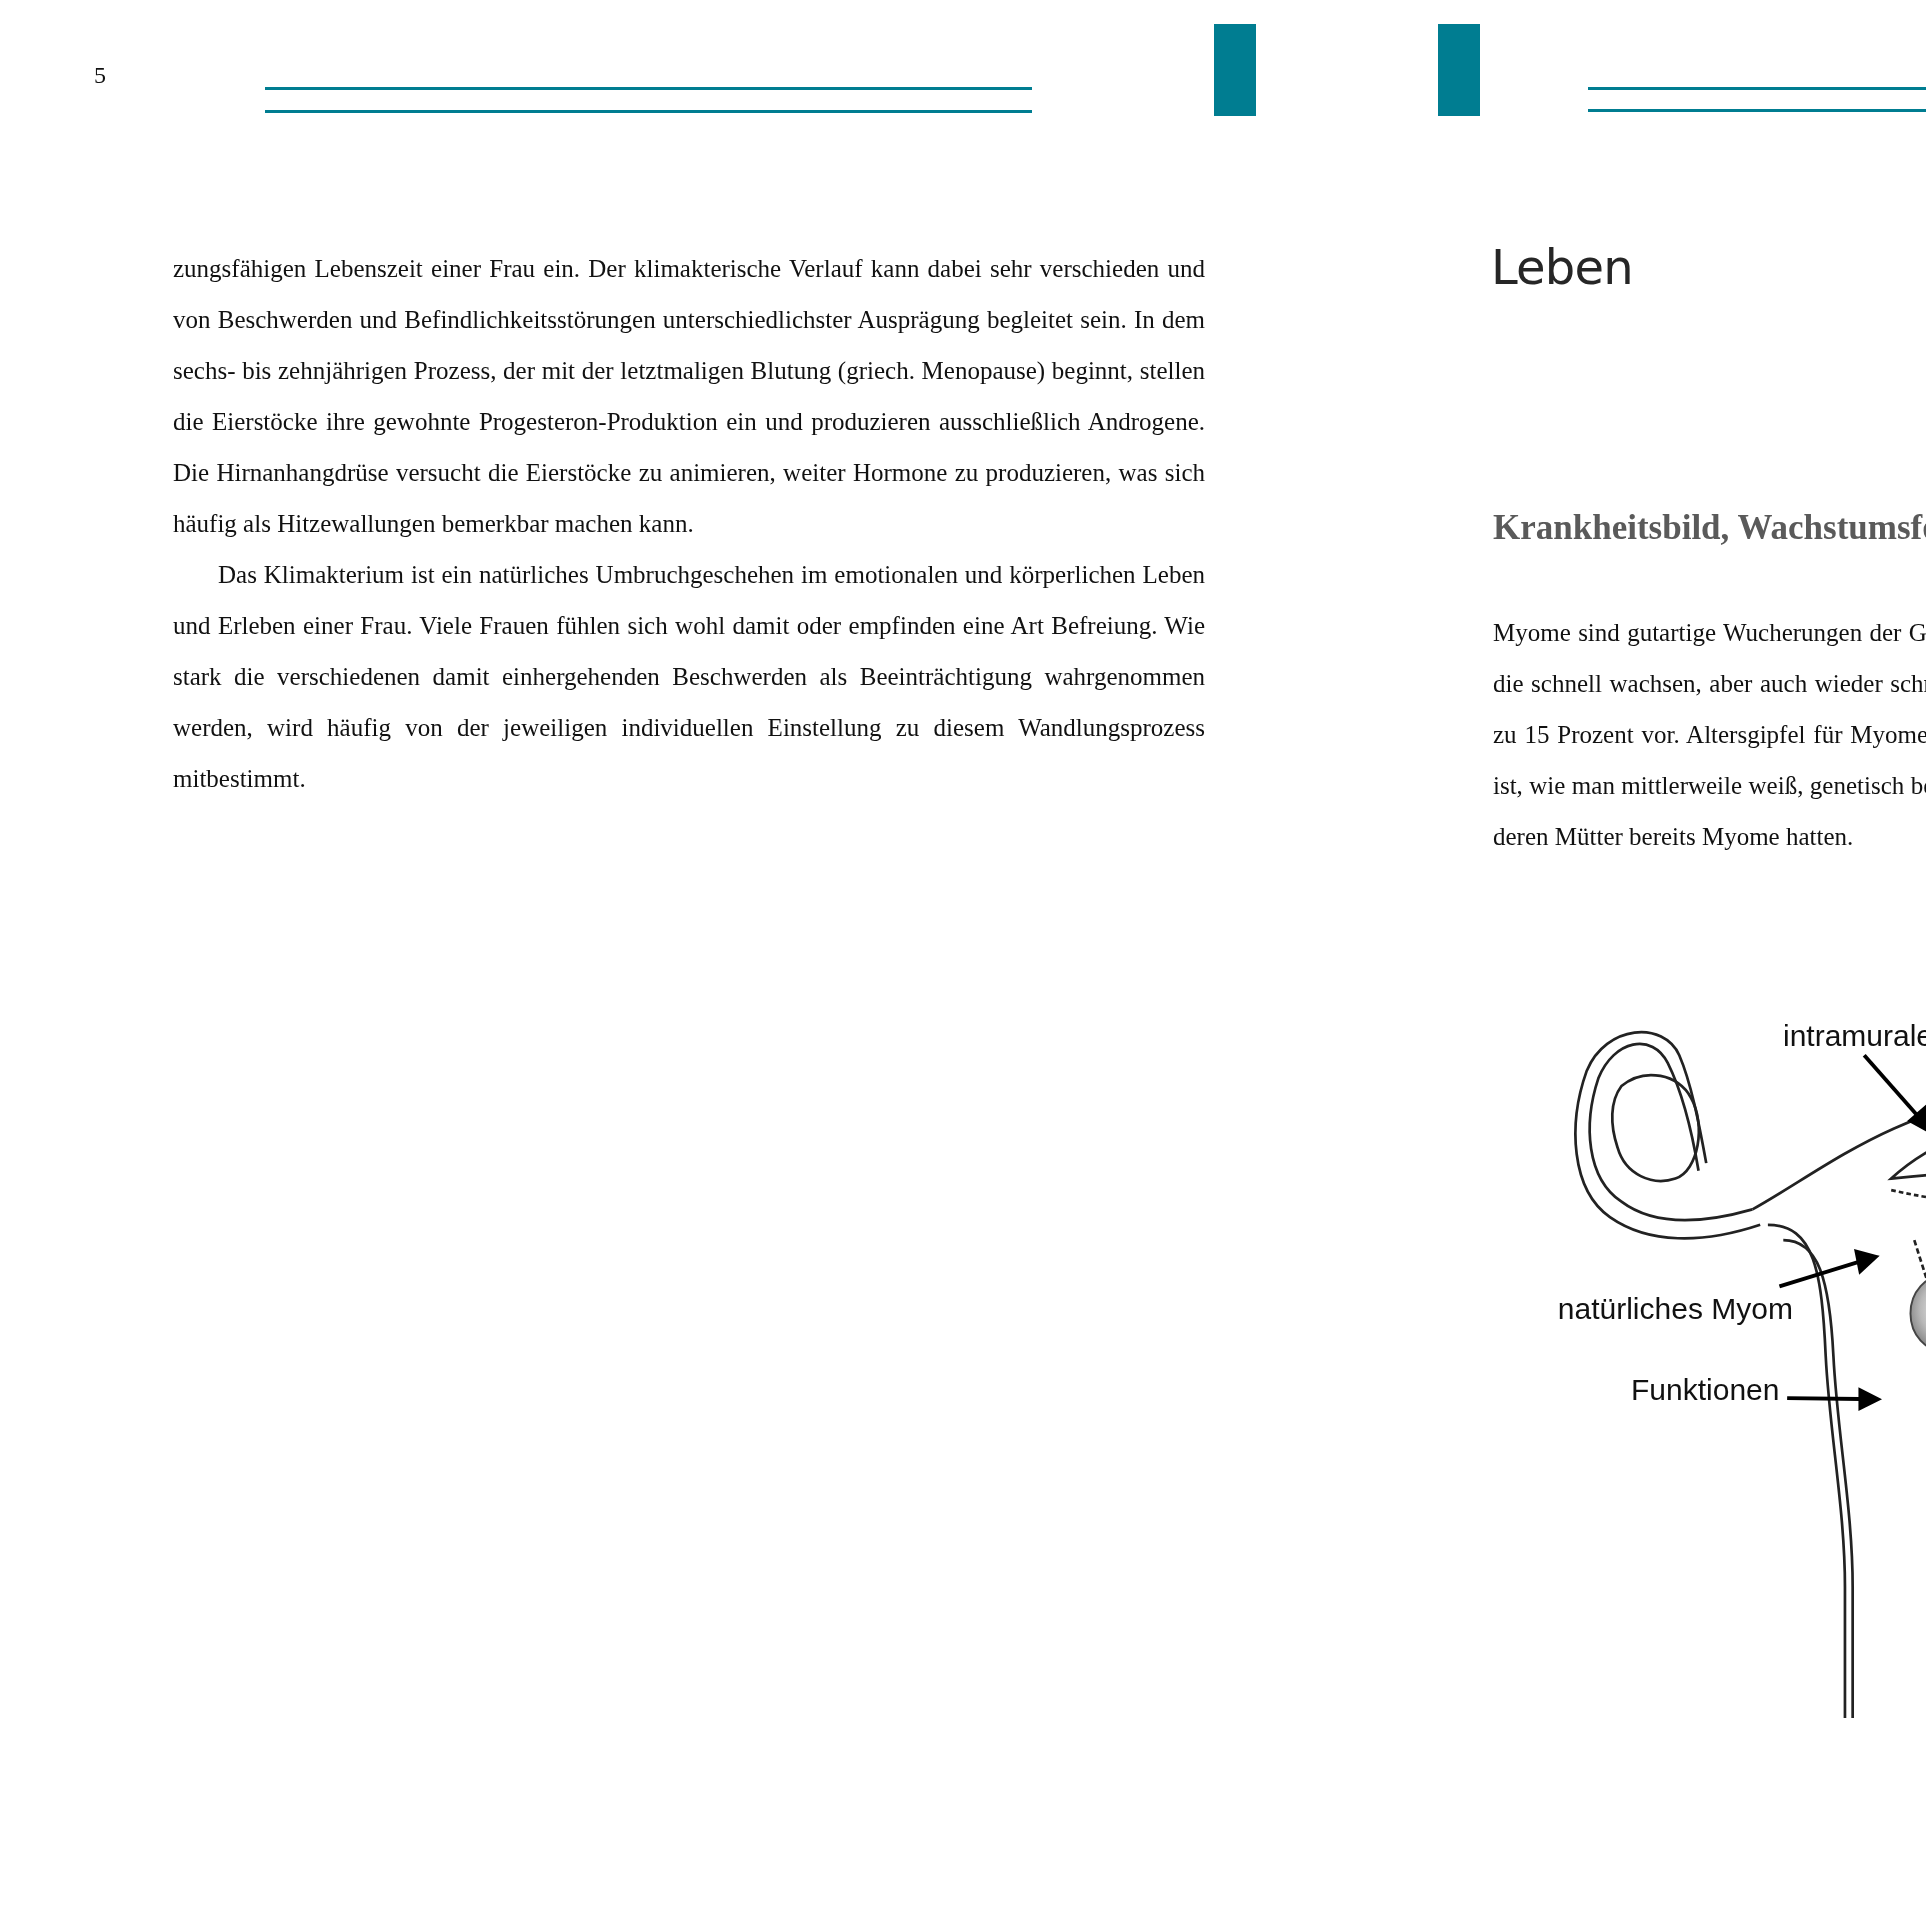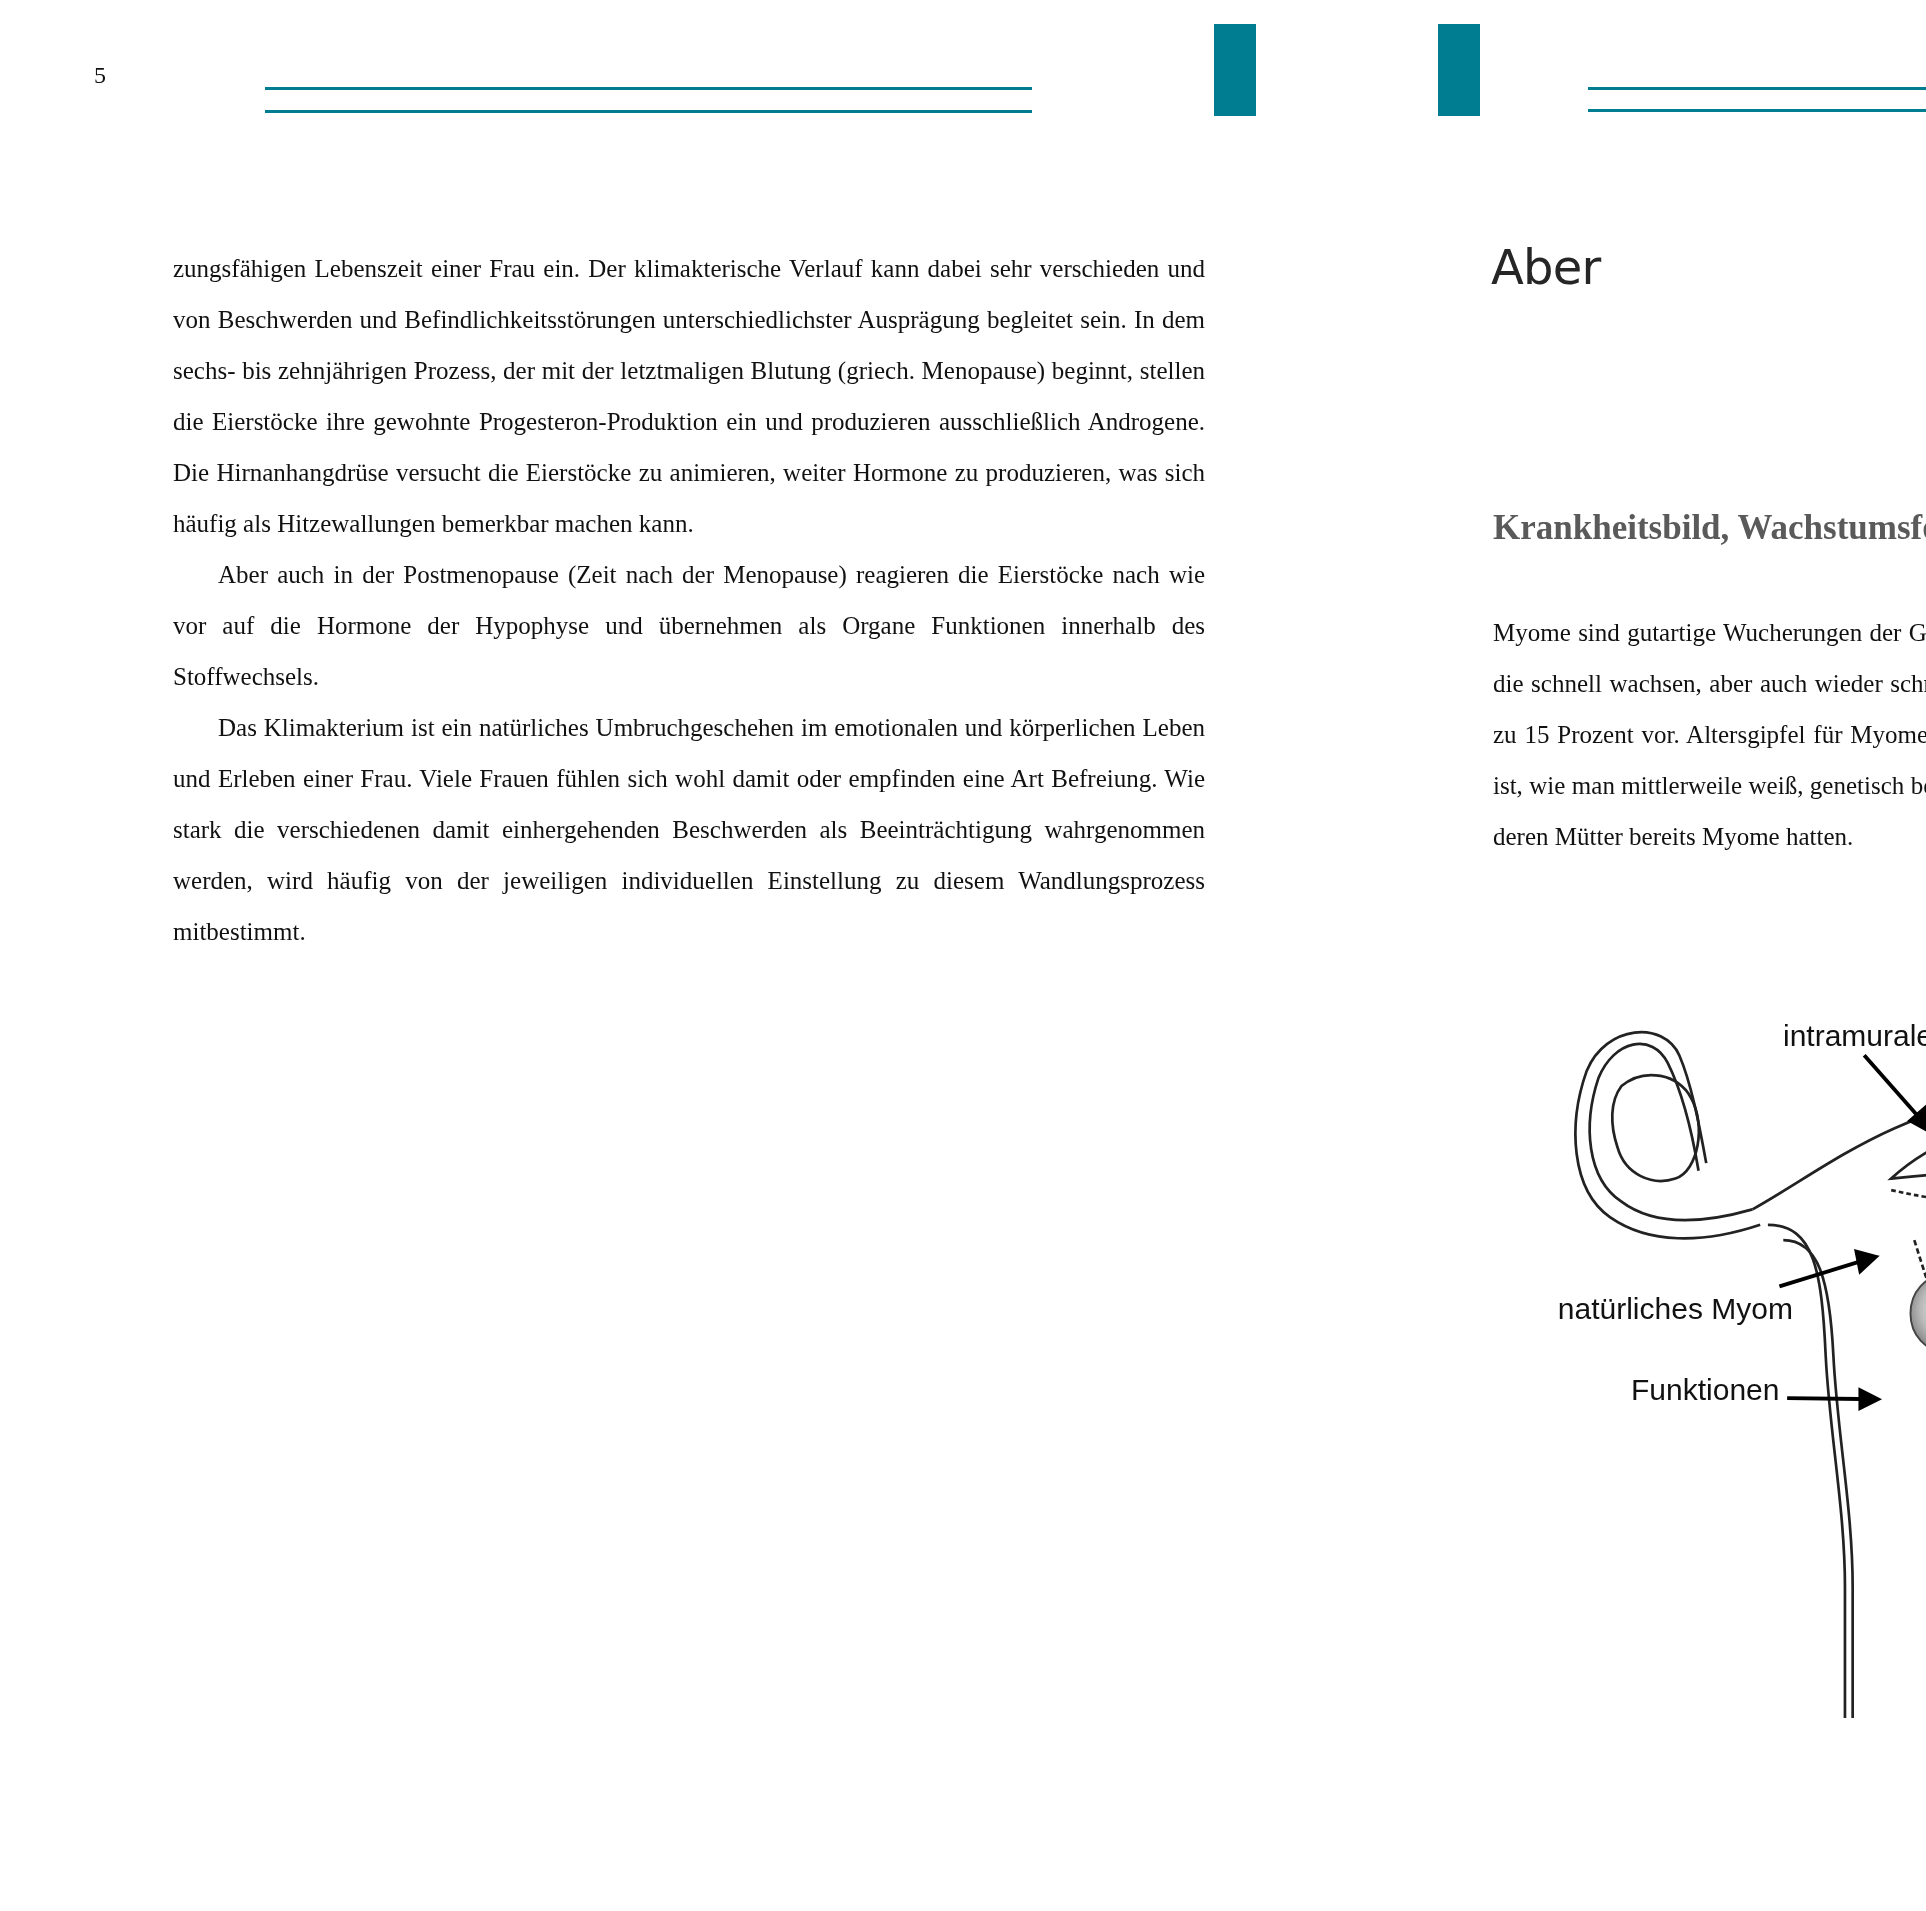--- a/index.html
+++ b/index.html
@@ -21,25 +21,24 @@
 <div class="pnum" style="left:94px; top:62px;">5</div>
 <div class="rule" style="left:265px; top:87px; width:767px;"></div>
 <div class="rule" style="left:265px; top:110px; width:767px;"></div>
 <div class="block" style="left:1214px; top:24px; width:42px; height:92px;"></div>
 <div class="block" style="left:1438px; top:24px; width:42px; height:92px;"></div>
 <div class="rule" style="left:1588px; top:87px; width:767px;"></div>
 <div class="rule" style="left:1588px; top:109px; width:767px;"></div>
 
 <div class="col" style="left:173px; top:243px; width:1032px;">
   <p>zungsfähigen  Lebenszeit einer Frau ein. Der klimakterische Verlauf kann dabei sehr verschieden und von Beschwerden und Befind­lichkeitsstörungen  unterschiedlichster Ausprägung begleitet sein. In dem  sechs- bis zehnjährigen Prozess, der mit der letztmaligen Blutung  (griech. Menopause) beginnt, stellen die Eierstöcke ihre gewohnte  Progesteron-Produktion ein und produzieren ausschließ­lich Androgene.  Die Hirnanhangdrüse versucht die Eierstöcke zu animieren,  weiter Hormone zu produzieren, was sich häufig als Hit­zewallungen  bemerkbar machen kann.</p>
-  <p class="indent">Aber auch in der Postmenopause (Zeit nach der Menopause) re­agieren  die Eierstöcke nach wie vor auf die Hormone der Hypophyse und übernehmen als Organe Funktionen innerhalb des Stoffwechsels.</p>
   <p class="indent">Das Klimakterium ist ein natürliches Umbruchgeschehen im emotionalen und körperlichen Leben und Erleben einer Frau. Viele Frauen fühlen sich wohl damit oder empfinden eine Art Befreiung. Wie stark die verschiedenen damit einhergehenden Beschwerden als Beeinträchtigung wahrgenommen werden, wird häufig von der jeweiligen individuellen Einstellung zu diesem Wandlungsprozess mitbestimmt.</p>
 </div>
 
-<h1 class="heading" style="left:1491px; top:239px;">Aber</h1>
+<h1 class="heading" style="left:1491px; top:239px;">Leben</h1>
 <h2 class="subheading" style="left:1493px; top:508px;">Krankheitsbild, Wachstumsformen und Entstehung</h2>
 <div class="col" style="left:1493px; top:607px; width:1032px;">
   <p>Myome sind gutartige Wucherungen der Gebärmutter, bestehend aus Muskelzellen und Bindegewebe, die schnell wachsen, aber  auch wieder schrumpfen können. Sie kommen mit einer Häufigkeit  von bis zu 15 Prozent vor. Altersgipfel für Myome ist das vierte und fünfte Lebensjahrzehnt. Ihr Vorkommen ist, wie man mittlerweile weiß, genetisch bedingt, so dass häufig diejenigen Frauen Myome aufweisen, deren Mütter bereits Myome hatten.</p>
 </div>
 
 <div class="figure" style="left:1552px; top:1009px; width:925px; height:709px;">
   <svg width="925" height="709" viewBox="0 0 2400 1840" xmlns="http://www.w3.org/2000/svg">
     <defs>
       <radialGradient id="myoma" cx="50%" cy="45%" r="60%">
         <stop offset="0%" stop-color="#f4f4f4"></stop>

